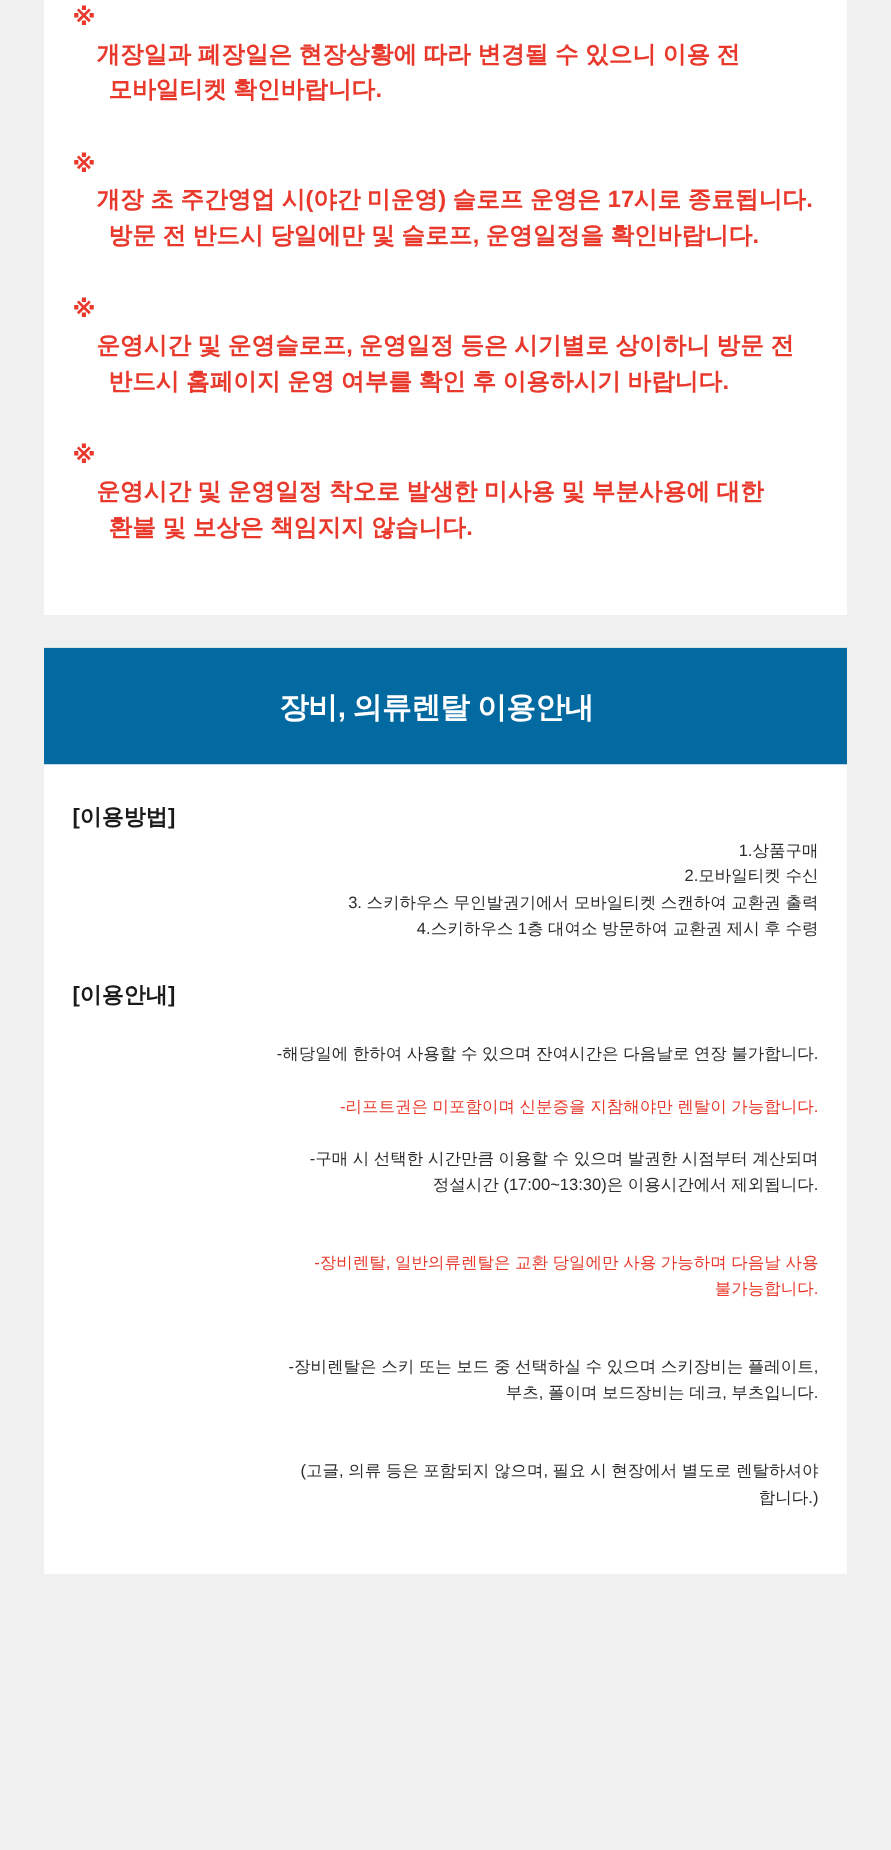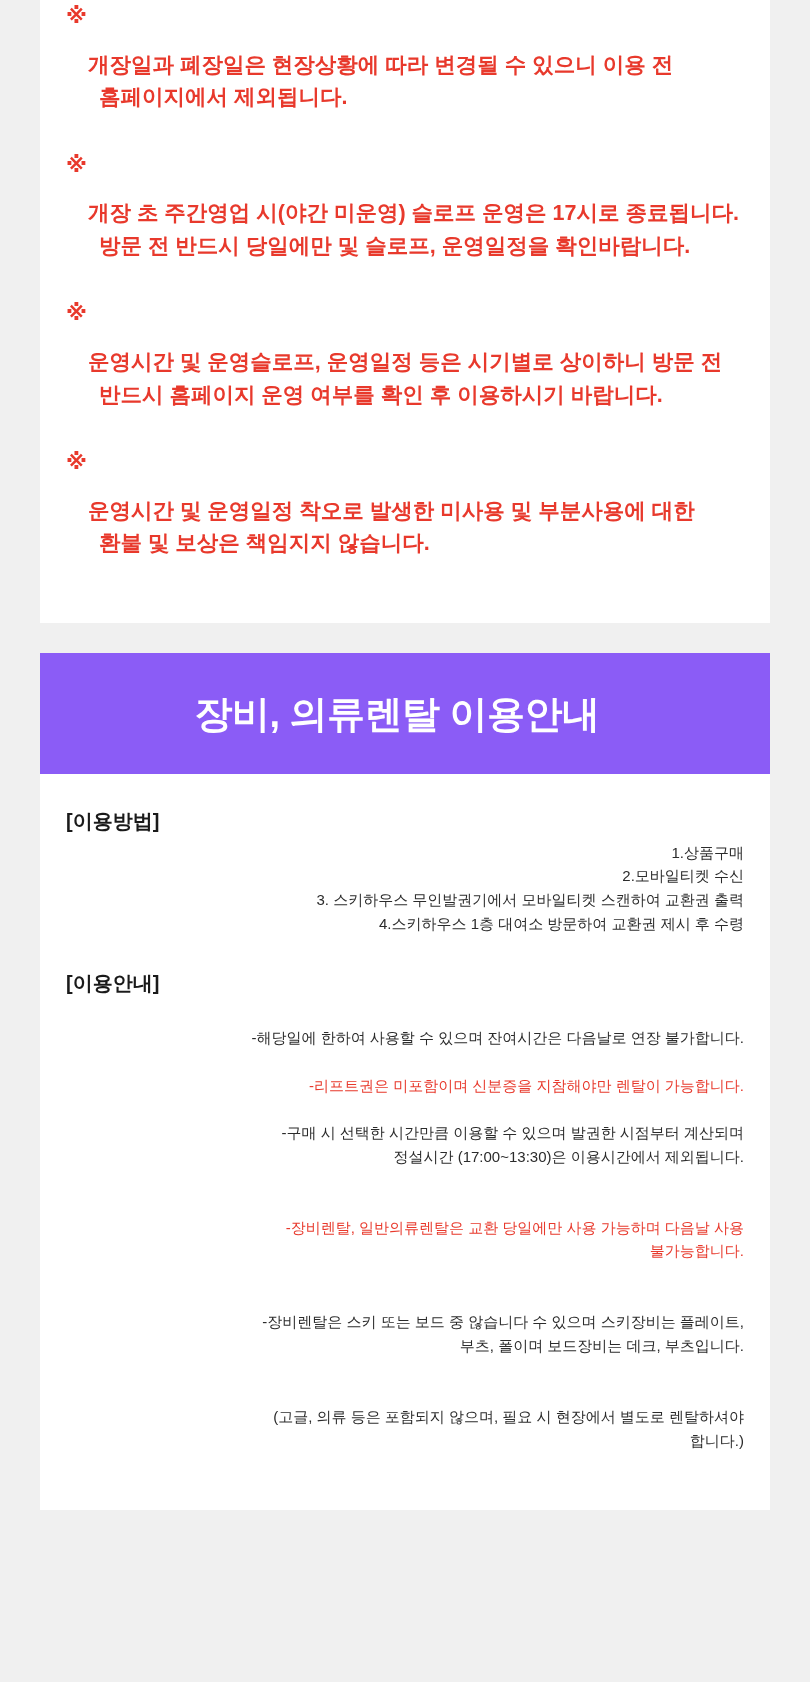--- a/index.html
+++ b/index.html
@@ -39,32 +39,31 @@
     line-height: 1.52;
     font-weight: 600;
     margin-bottom: 2px;
   }
   .notice-item .star {
     flex: 0 0 auto;
     margin-right: 1px;
   }
   .notice-item .txt {
     white-space: pre-line;
-    margin-top: 16px;
   }
   .notice-item .txt .ind {
     display: block;
     padding-left: 11px;
   }
 
   .hdr {
-    background: #8b5cf6;
+    background: #0369a1;
     color: #ffffff;
     text-align: center;
-    font-size: 38px;
+    font-size: 27px;
     font-weight: 700;
     letter-spacing: -0.5px;
     padding: 36px 16px 34px 0;
   }
 
   .body {
     background: #fff;
     padding: 26px 26px 34px 26px;
   }
 
@@ -95,21 +94,21 @@
 
 <div id="page">
 
   <div class="card top">
     <div class="notice-list">
 
       <div class="notice-item">
         <span class="star">※</span>
         <span class="txt">
           <span>개장일과 폐장일은 현장상황에 따라 변경될 수 있으니 이용 전</span>
-          <span class="ind">홈페이지에서 제외됩니다.</span>
+          <span class="ind">모바일티켓 확인바랍니다.</span>
         </span>
       </div>
 
       <div class="notice-item">
         <span class="star">※</span>
         <span class="txt">
           <span>개장 초 주간영업 시(야간 미운영) 슬로프 운영은 17시로 종료됩니다.</span>
           <span class="ind">방문 전 반드시 당일에만 및 슬로프, 운영일정을 확인바랍니다.</span>
         </span>
       </div>
@@ -161,21 +160,21 @@
         <span>-구매 시 선택한 시간만큼 이용할 수 있으며 발권한 시점부터 계산되며</span>
         <span class="ind">정설시간 (17:00~13:30)은 이용시간에서 제외됩니다.</span>
       </div>
 
       <div class="line red">
         <span>-장비렌탈, 일반의류렌탈은 교환 당일에만 사용 가능하며 다음날 사용</span>
         <span class="ind">불가능합니다.</span>
       </div>
 
       <div class="line">
-        <span>-장비렌탈은 스키 또는 보드 중 않습니다 수 있으며 스키장비는 플레이트,</span>
+        <span>-장비렌탈은 스키 또는 보드 중 선택하실 수 있으며 스키장비는 플레이트,</span>
         <span class="ind">부츠, 폴이며 보드장비는 데크, 부츠입니다.</span>
       </div>
 
       <div class="line">
         <span> (고글, 의류 등은 포함되지 않으며, 필요 시 현장에서 별도로 렌탈하셔야</span>
         <span class="ind">합니다.)</span>
       </div>
 
     </div>
   </div>

